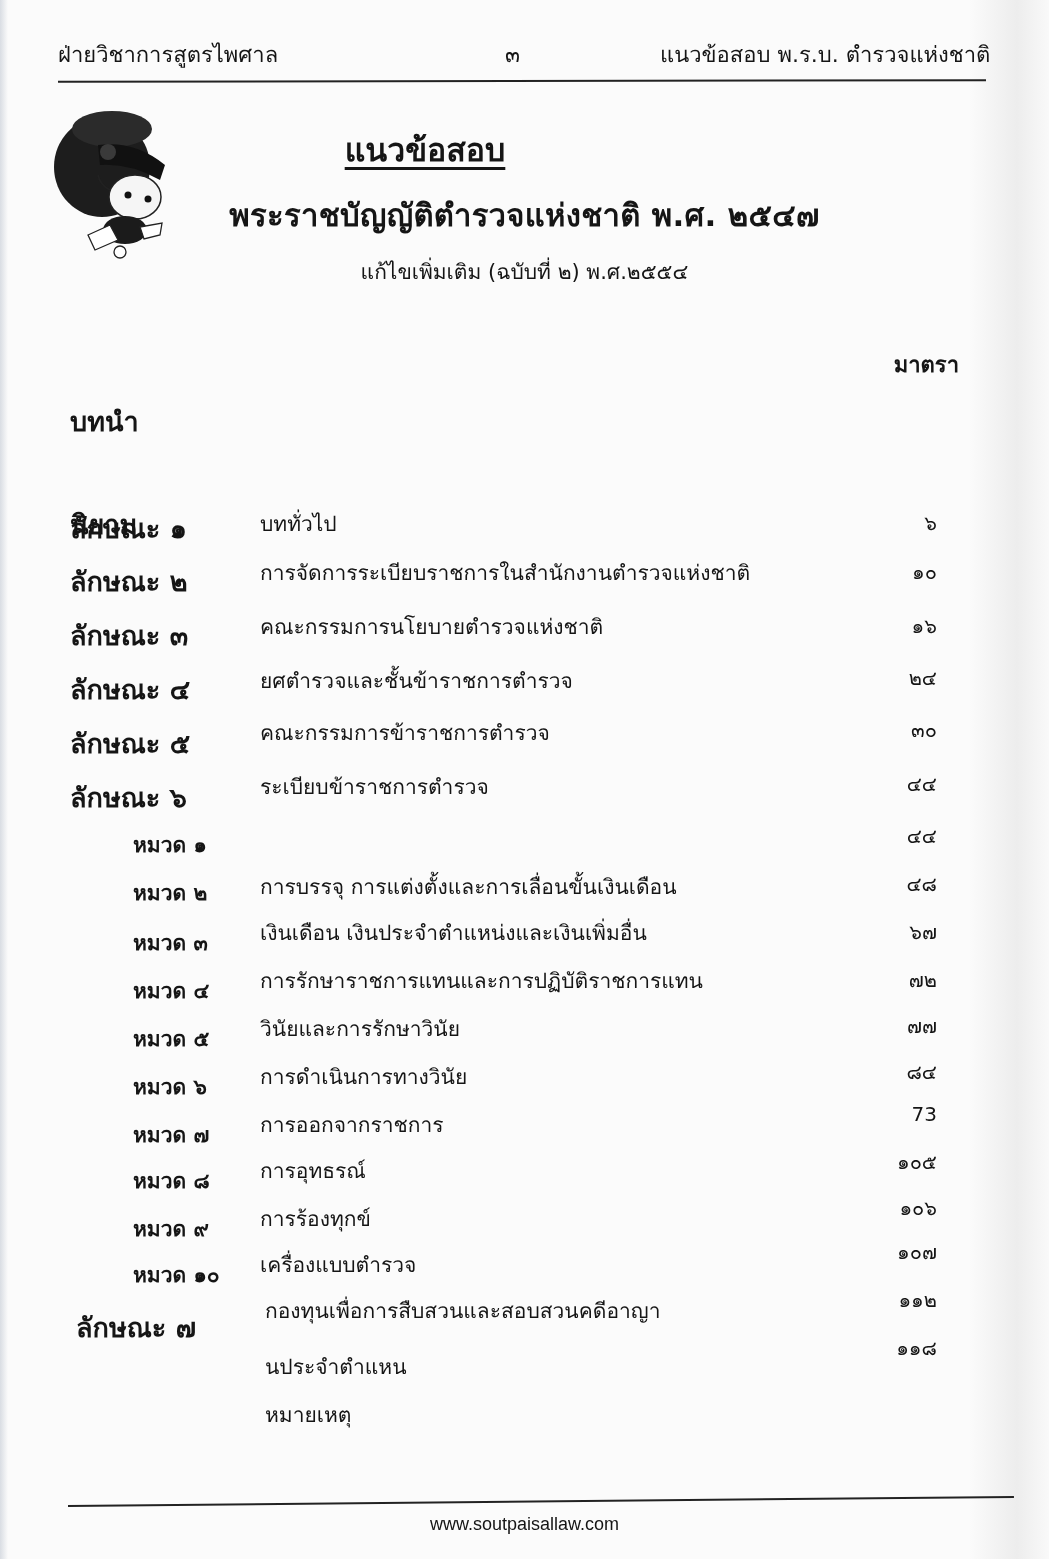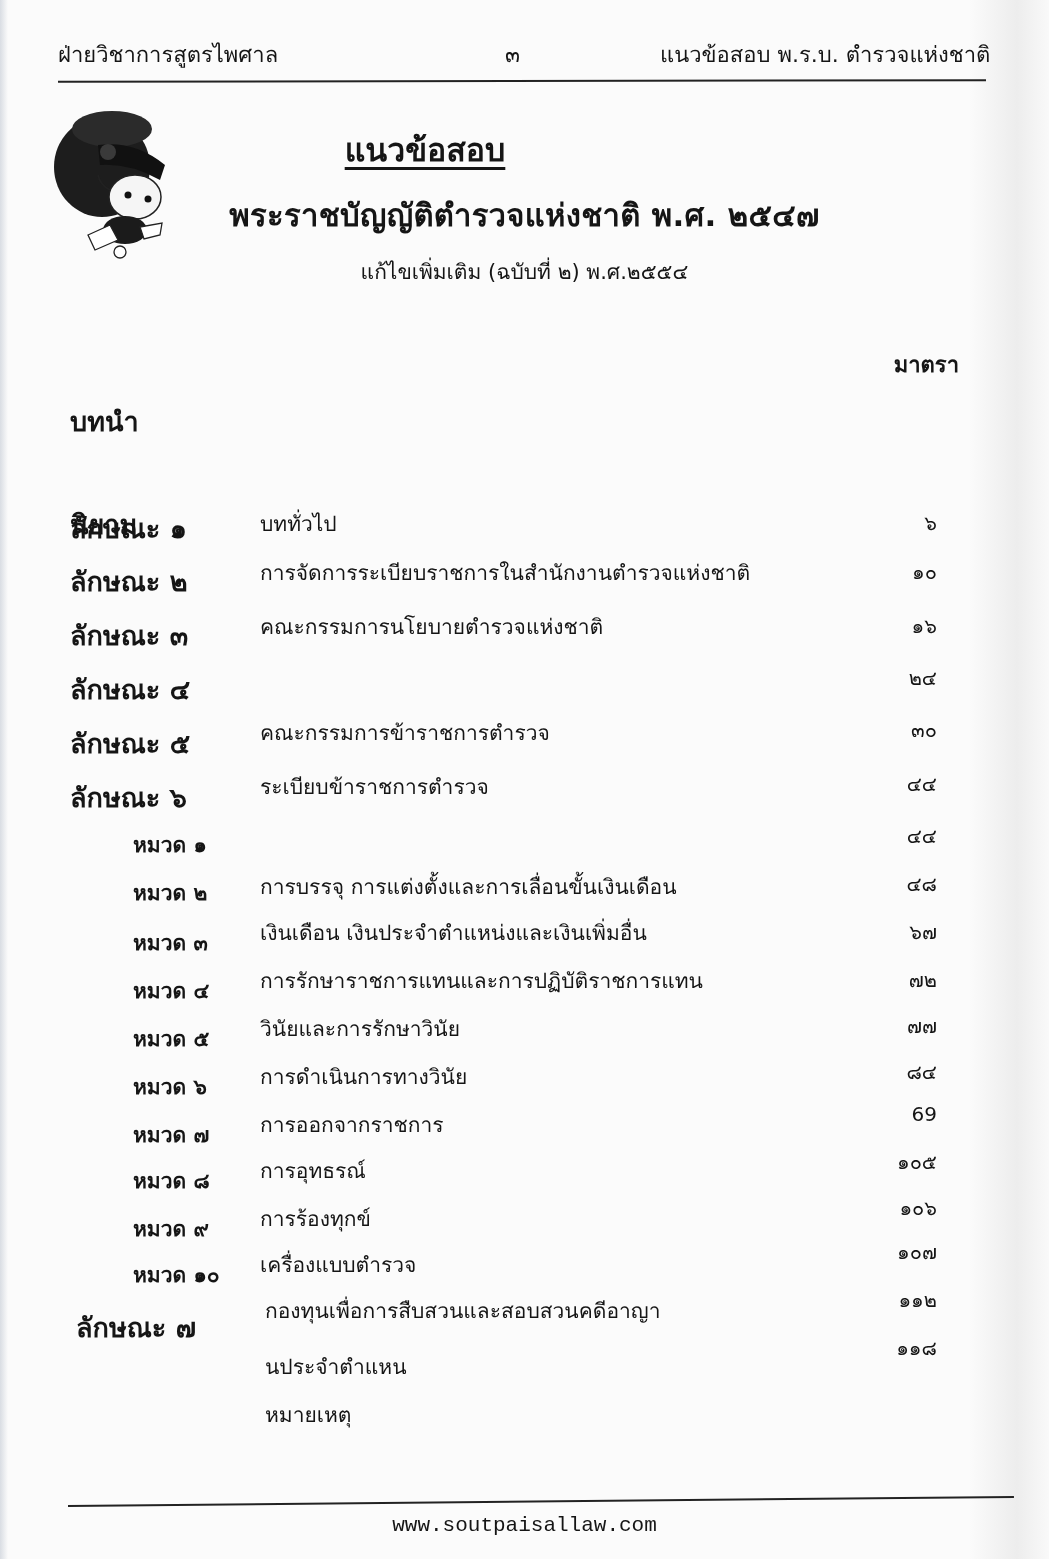--- a/index.html
+++ b/index.html
@@ -15,21 +15,21 @@
   .left-shade {
     position: absolute; top: 0; left: 0; width: 8px; height: 1559px;
     background: linear-gradient(to right, #d9dde3, rgba(255,255,255,0));
   }
   .hdr { position: absolute; top: 40px; font-size: 22px; line-height: 30px; white-space: nowrap; }
   .hdr-left { left: 58px; }
   .hdr-center { left: 505px; }
   .hdr-right { left: 660px; }
   .rule-top { position: absolute; left: 58px; top: 80px; width: 928px; height: 0; border-top: 2px solid #222; transform: rotate(-0.1deg); }
   .rule-bottom { position: absolute; left: 68px; top: 1505px; width: 946px; height: 0; border-top: 2px solid #222; transform: rotate(-0.55deg); transform-origin: left center; }
-  .footer { position: absolute; left: 0; width: 1049px; top: 1514px; text-align: center; font-family: Liberation Mono, monospace; font-size: 21px; }
+  .footer { position: absolute; left: 0; width: 1049px; top: 1514px; text-align: center; font-family: Liberation Sans, sans-serif; font-size: 18px; }
 
   .mascot { position: absolute; left: 40px; top: 105px; width: 130px; height: 160px; }
 
   .title { position: absolute; left: 0; width: 850px; top: 124px; text-align: center; font-size: 32px; font-weight: bold; }
   .title span { text-decoration: underline; text-decoration-thickness: 3px; text-underline-offset: 6px; }
   .subtitle { position: absolute; left: 0; width: 1049px; top: 190px; text-align: center; font-size: 31px; font-weight: bold; letter-spacing: 0.3px; }
   .amend { position: absolute; left: 0; width: 1049px; top: 255px; text-align: center; font-size: 21px; }
 
   .col-head { position: absolute; right: 90px; top: 347px; font-size: 22px; font-weight: bold; }
 
@@ -89,20 +89,21 @@
     <span class="toc-title" style="top:-4px;">การจัดการระเบียบราชการในสำนักงานตำรวจแห่งชาติ</span>
     <span class="toc-num" style="top:-4px;">๑๐</span>
   </div>
   <div class="toc-row" style="top:614px;">
     <span class="toc-label l1">ลักษณะ ๓</span>
     <span class="toc-title" style="top:-4px;">คณะกรรมการนโยบายตำรวจแห่งชาติ</span>
     <span class="toc-num" style="top:-4px;">๑๖</span>
   </div>
   <div class="toc-row" style="top:668px;">
     <span class="toc-label l1">ลักษณะ ๔</span>
+    <span class="toc-title" style="top:-4px;">ยศตำรวจและชั้นข้าราชการตำรวจ</span>
     <span class="toc-num" style="top:-6px;">๒๔</span>
   </div>
   <div class="toc-row" style="top:722px;">
     <span class="toc-label l1">ลักษณะ ๕</span>
     <span class="toc-title" style="top:-6px;">คณะกรรมการข้าราชการตำรวจ</span>
     <span class="toc-num" style="top:-8px;">๓๐</span>
   </div>
   <div class="toc-row" style="top:776px;">
     <span class="toc-label l1">ลักษณะ ๖</span>
     <span class="toc-title" style="top:-6px;">ระเบียบข้าราชการตำรวจ</span>
@@ -133,21 +134,21 @@
     <span class="toc-num" style="top:-12px;">๗๗</span>
   </div>
   <div class="toc-row" style="top:1070px;">
     <span class="toc-label l2">หมวด ๖</span>
     <span class="toc-title" style="top:-10px;">การดำเนินการทางวินัย</span>
     <span class="toc-num" style="top:-14px;">๘๔</span>
   </div>
   <div class="toc-row" style="top:1118px;">
     <span class="toc-label l2">หมวด ๗</span>
     <span class="toc-title" style="top:-10px;">การออกจากราชการ</span>
-    <span class="toc-num" style="top:-16px;">69</span>
+    <span class="toc-num" style="top:-16px;">73</span>
   </div>
   <div class="toc-row" style="top:1164px;">
     <span class="toc-label l2">หมวด ๘</span>
     <span class="toc-title" style="top:-10px;">การอุทธรณ์</span>
     <span class="toc-num" style="top:-18px;">๑๐๕</span>
   </div>
   <div class="toc-row" style="top:1212px;">
     <span class="toc-label l2">หมวด ๙</span>
     <span class="toc-title" style="top:-10px;">การร้องทุกข์</span>
     <span class="toc-num" style="top:-20px;">๑๐๖</span>

